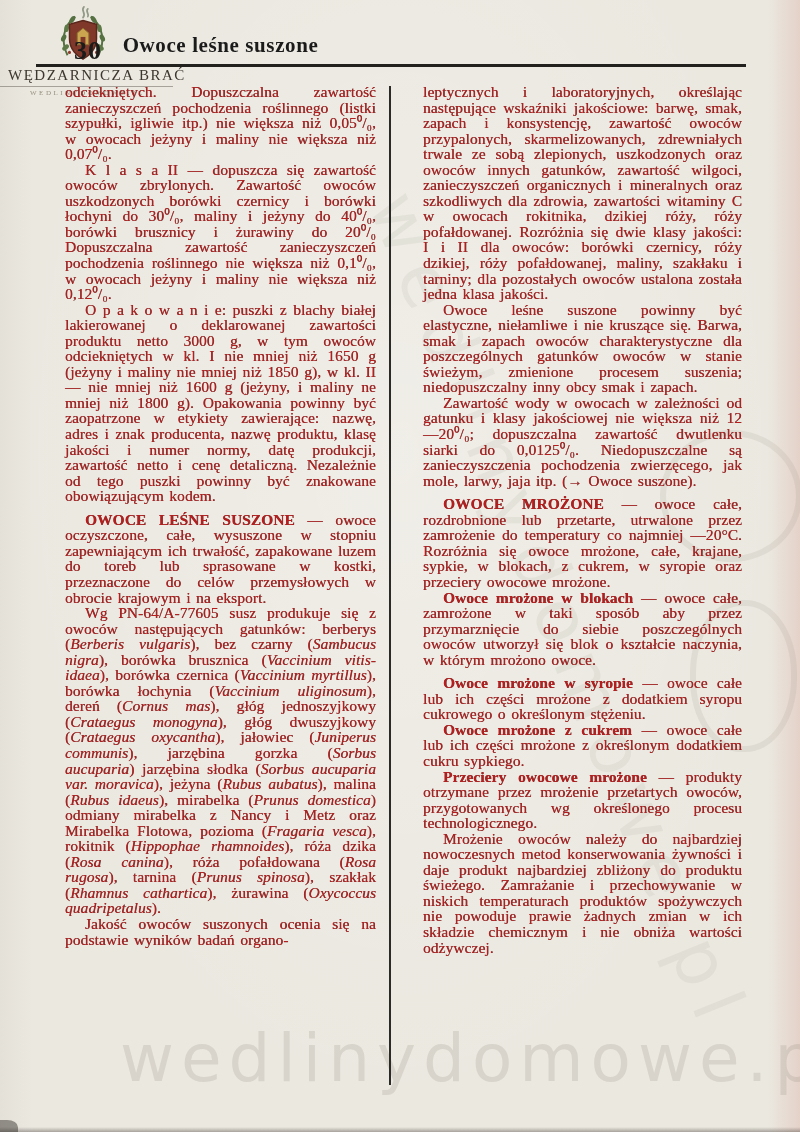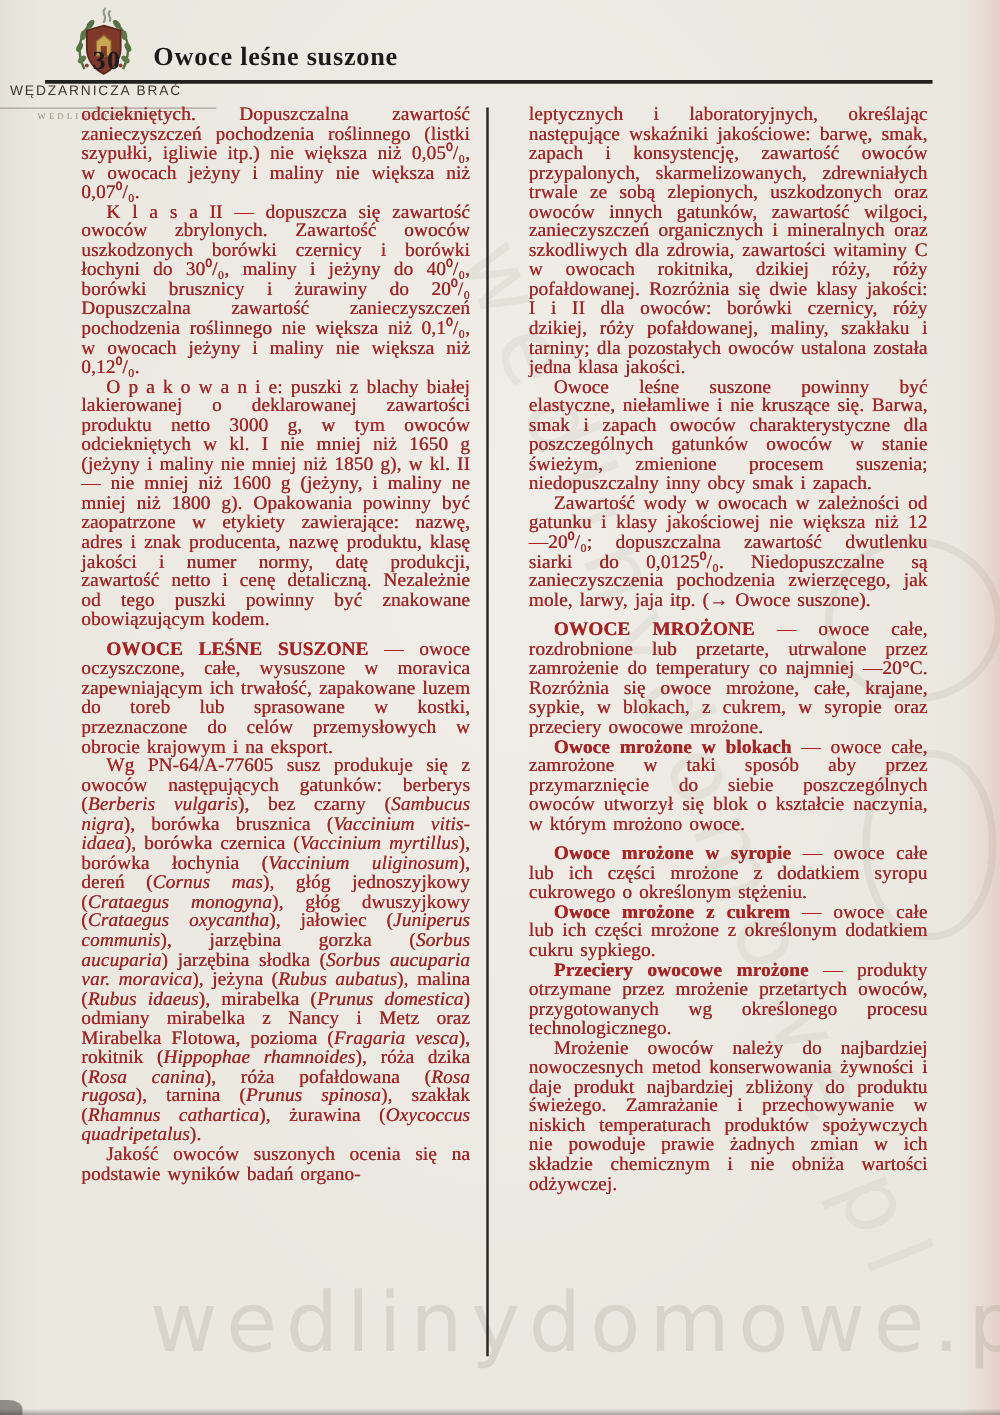--- a/index.html
+++ b/index.html
@@ -6,28 +6,28 @@
   body{
     width:800px;height:1132px;position:relative;
     background:
       linear-gradient(90deg, rgba(120,110,100,0.06) 0%, rgba(0,0,0,0) 4%, rgba(0,0,0,0) 96%, rgba(205,130,118,0.22) 100%),
       radial-gradient(ellipse at 50% 40%, rgba(255,255,255,0.25), rgba(0,0,0,0) 70%),
       #ebe8e0;
     font-family:"Liberation Serif", serif;
     color:#1b1b1b;
   }
   
-  .page-number{position:absolute;left:74px;top:36px;font-size:21px;font-weight:700;letter-spacing:1px;}
+  .page-number{position:absolute;left:74px;top:36px;font-size:26px;font-weight:700;letter-spacing:1px;}
   .page-title{position:absolute;left:65px;top:33px;width:311px;text-align:center;
     font-size:21px;font-weight:700;letter-spacing:0.6px;}
   .header-rule{position:absolute;left:36px;top:64px;width:710px;height:2.5px;background:#23211e;}
   
   .crest{position:absolute;left:54px;top:5px;width:58px;height:60px;opacity:0.95;}
-  .logo-name{position:absolute;left:8px;top:67px;font-size:11px;letter-spacing:1.5px;color:#3c362e;
-    font-family:Liberation Sans, sans-serif;}
+  .logo-name{position:absolute;left:8px;top:67px;font-size:15px;letter-spacing:1.5px;color:#3c362e;
+    font-family:Liberation Serif, serif;}
   .logo-line{position:absolute;left:0px;top:86px;width:173px;height:1px;background:#57504575;}
   .logo-site{position:absolute;left:30px;top:89px;font-size:7px;letter-spacing:2.5px;color:#97907f;}
   
   .col{position:absolute;top:84px;}
   .col-left{left:65px;width:311px;}
   .col-right{left:423px;width:319px;}
   .col p{
     margin:0;text-align:justify;text-indent:20px;
     font-size:15.4px;line-height:15.55px;letter-spacing:0.1px;word-spacing:1.6px;
     color:#b91c1c;text-shadow:0.28px 0 0 rgba(25,25,25,0.75);
@@ -81,21 +81,21 @@
 
 <div class="wm wm-diag">wedlinydomowe.pl</div>
 <div class="wm wm-bottom">wedlinydomowe.pl</div>
 <div class="stamp stamp-1"></div>
 <div class="stamp stamp-2"></div>
 
 <div class="col col-left">
     <p class="noindent"><span>odciekniętych. Dopuszczalna zawartość zanieczyszczeń pochodzenia roślinnego (listki szypułki, igliwie itp.) nie większa niż 0,05⁰/₀, w owocach jeżyny i maliny nie większa niż 0,07⁰/₀.</span></p>
     <p><span>K l a s a  II — dopuszcza się zawartość owoców zbrylonych. Zawartość owoców uszkodzonych borówki czernicy i borówki łochyni do 30⁰/₀, maliny i jeżyny do 40⁰/₀, borówki brusznicy i żurawiny do 20⁰/₀ Dopuszczalna zawartość zanieczyszczeń pochodzenia roślinnego nie większa niż 0,1⁰/₀, w owocach jeżyny i maliny nie większa niż 0,12⁰/₀.</span></p>
     <p><span>O p a k o w a n i e:  puszki z blachy białej lakierowanej o deklarowanej zawartości produktu netto 3000 g, w tym owoców odciekniętych w kl. I nie mniej niż 1650 g (jeżyny i maliny nie mniej niż 1850 g), w kl. II — nie mniej niż 1600 g (jeżyny, i maliny ne mniej niż 1800 g). Opakowania powinny być zaopatrzone w etykiety zawierające: nazwę, adres i znak producenta, nazwę produktu, klasę jakości i numer normy, datę produkcji, zawartość netto i cenę detaliczną. Nezależnie od tego puszki powinny być znakowane obowiązującym kodem.</span></p>
-    <p class="gap"><span class="b">OWOCE LEŚNE SUSZONE</span><span> — owoce oczyszczone, całe, wysuszone w moravica zapewniającym ich trwałość, zapakowane luzem do toreb lub sprasowane w kostki, przeznaczone do celów przemysłowych w obrocie krajowym i na eksport.</span></p>
+    <p class="gap"><span class="b">OWOCE LEŚNE SUSZONE</span><span> — owoce oczyszczone, całe, wysuszone w stopniu zapewniającym ich trwałość, zapakowane luzem do toreb lub sprasowane w kostki, przeznaczone do celów przemysłowych w obrocie krajowym i na eksport.</span></p>
     <p><span>Wg PN-64/A-77605 susz produkuje się z owoców następujących gatunków: berberys (</span><span class="i">Berberis vulgaris</span><span>), bez czarny (</span><span class="i">Sambucus nigra</span><span>), borówka brusznica (</span><span class="i">Vaccinium vitis-idaea</span><span>), borówka czernica (</span><span class="i">Vaccinium myrtillus</span><span>), borówka łochynia (</span><span class="i">Vaccinium uliginosum</span><span>), dereń (</span><span class="i">Cornus mas</span><span>), głóg jednoszyjkowy (</span><span class="i">Crataegus monogyna</span><span>), głóg dwuszyjkowy (</span><span class="i">Crataegus oxycantha</span><span>), jałowiec (</span><span class="i">Juniperus communis</span><span>), jarzębina gorzka (</span><span class="i">Sorbus aucuparia</span><span>) jarzębina słodka (</span><span class="i">Sorbus aucuparia var. moravica</span><span>), jeżyna (</span><span class="i">Rubus aubatus</span><span>), malina (</span><span class="i">Rubus idaeus</span><span>), mirabelka (</span><span class="i">Prunus domestica</span><span>) odmiany mirabelka z Nancy i Metz oraz Mirabelka Flotowa, pozioma (</span><span class="i">Fragaria vesca</span><span>), rokitnik (</span><span class="i">Hippophae rhamnoides</span><span>), róża dzika (</span><span class="i">Rosa canina</span><span>), róża pofałdowana (</span><span class="i">Rosa rugosa</span><span>), tarnina (</span><span class="i">Prunus spinosa</span><span>), szakłak (</span><span class="i">Rhamnus cathartica</span><span>), żurawina (</span><span class="i">Oxycoccus quadripetalus</span><span>).</span></p>
     <p><span>Jakość owoców suszonych ocenia się na podstawie wyników badań organo-</span></p>
   </div>
 <div class="divider"></div>
 <div class="col col-right">
     <p class="noindent"><span>leptycznych i laboratoryjnych, określając następujące wskaźniki jakościowe: barwę, smak, zapach i konsystencję, zawartość owoców przypalonych, skarmelizowanych, zdrewniałych trwale ze sobą zlepionych, uszkodzonych oraz owoców innych gatunków, zawartość wilgoci, zanieczyszczeń organicznych i mineralnych oraz szkodliwych dla zdrowia, zawartości witaminy C w owocach rokitnika, dzikiej róży, róży pofałdowanej. Rozróżnia się dwie klasy jakości: I i II dla owoców: borówki czernicy, róży dzikiej, róży pofałdowanej, maliny, szakłaku i tarniny; dla pozostałych owoców ustalona została jedna klasa jakości.</span></p>
     <p><span>Owoce leśne suszone powinny być elastyczne, niełamliwe i nie kruszące się. Barwa, smak i zapach owoców charakterystyczne dla poszczególnych gatunków owoców w stanie świeżym, zmienione procesem suszenia; niedopuszczalny inny obcy smak i zapach.</span></p>
     <p><span>Zawartość wody w owocach w zależności od gatunku i klasy jakościowej nie większa niż 12—20⁰/₀; dopuszczalna zawartość dwutlenku siarki do 0,0125⁰/₀. Niedopuszczalne są zanieczyszczenia pochodzenia zwierzęcego, jak mole, larwy, jaja itp. (→ Owoce suszone).</span></p>
     <p class="gap"><span class="b">OWOCE MROŻONE</span><span> — owoce całe, rozdrobnione lub przetarte, utrwalone przez zamrożenie do temperatury co najmniej —20°C. Rozróżnia się owoce mrożone, całe, krajane, sypkie, w blokach, z cukrem, w syropie oraz przeciery owocowe mrożone.</span></p>
     <p><span class="b">Owoce mrożone w blokach</span><span> — owoce całe, zamrożone w taki sposób aby przez przymarznięcie do siebie poszczególnych owoców utworzył się blok o kształcie naczynia, w którym mrożono owoce.</span></p>

